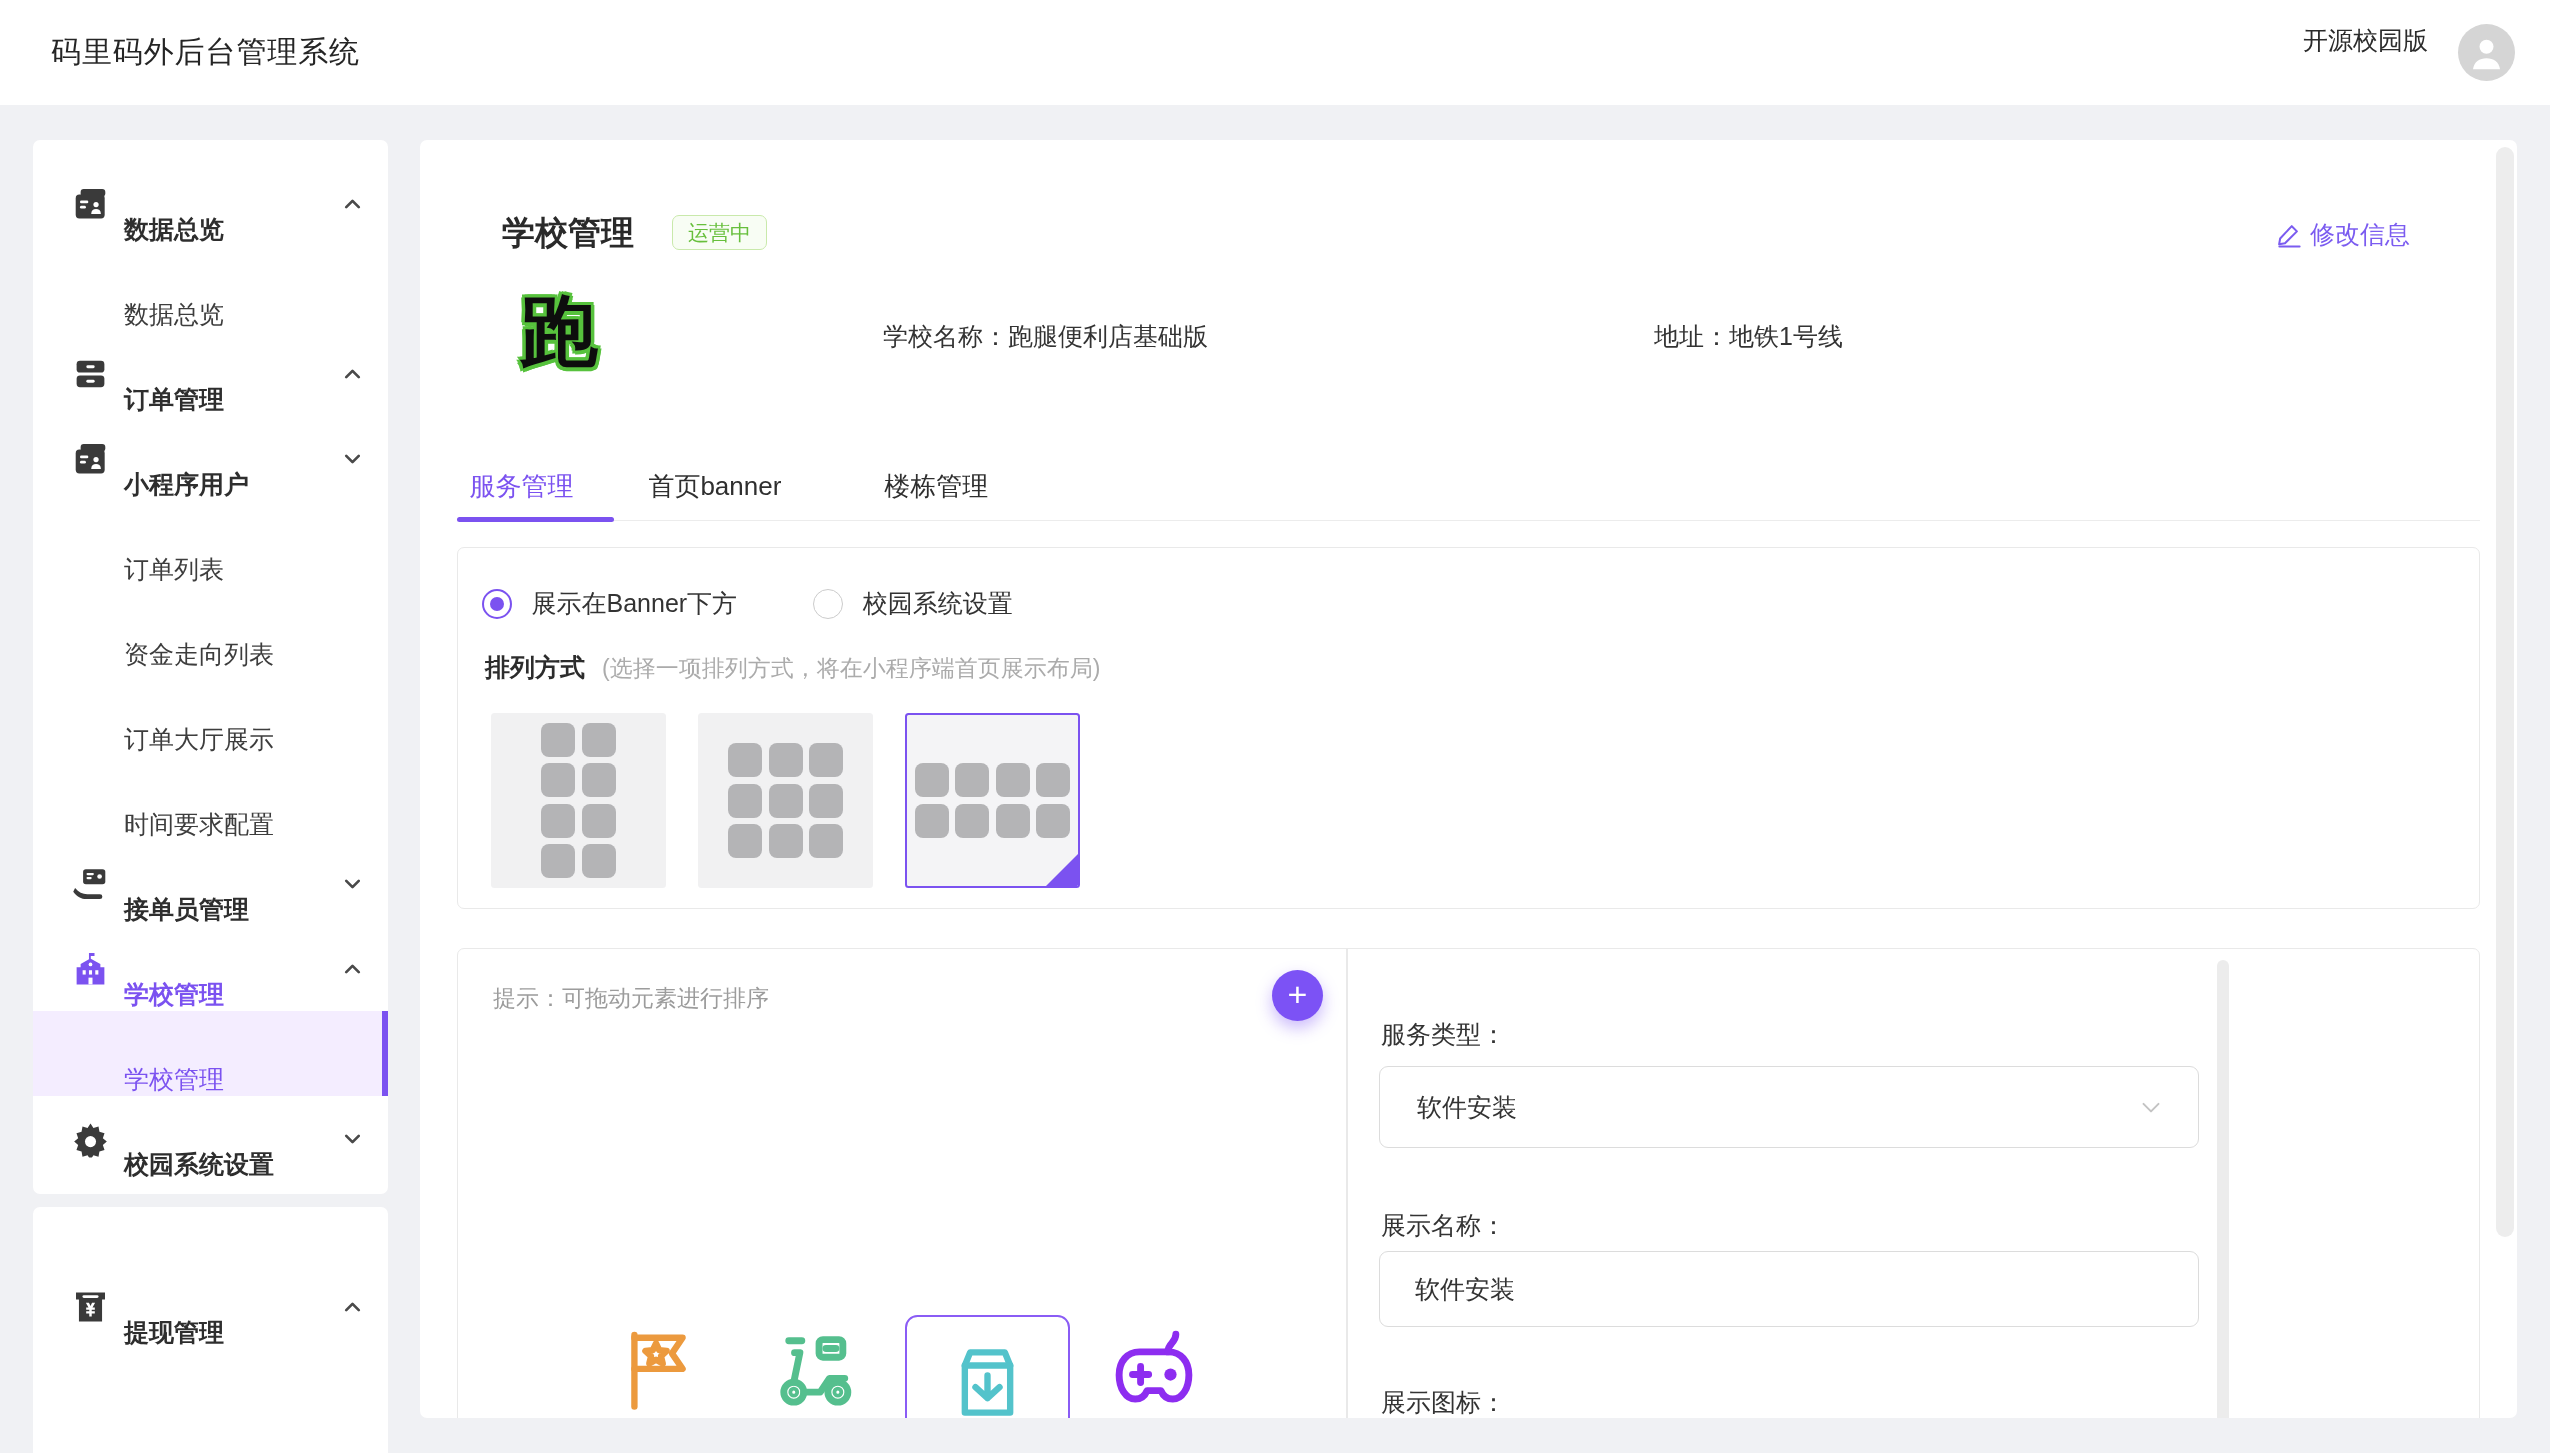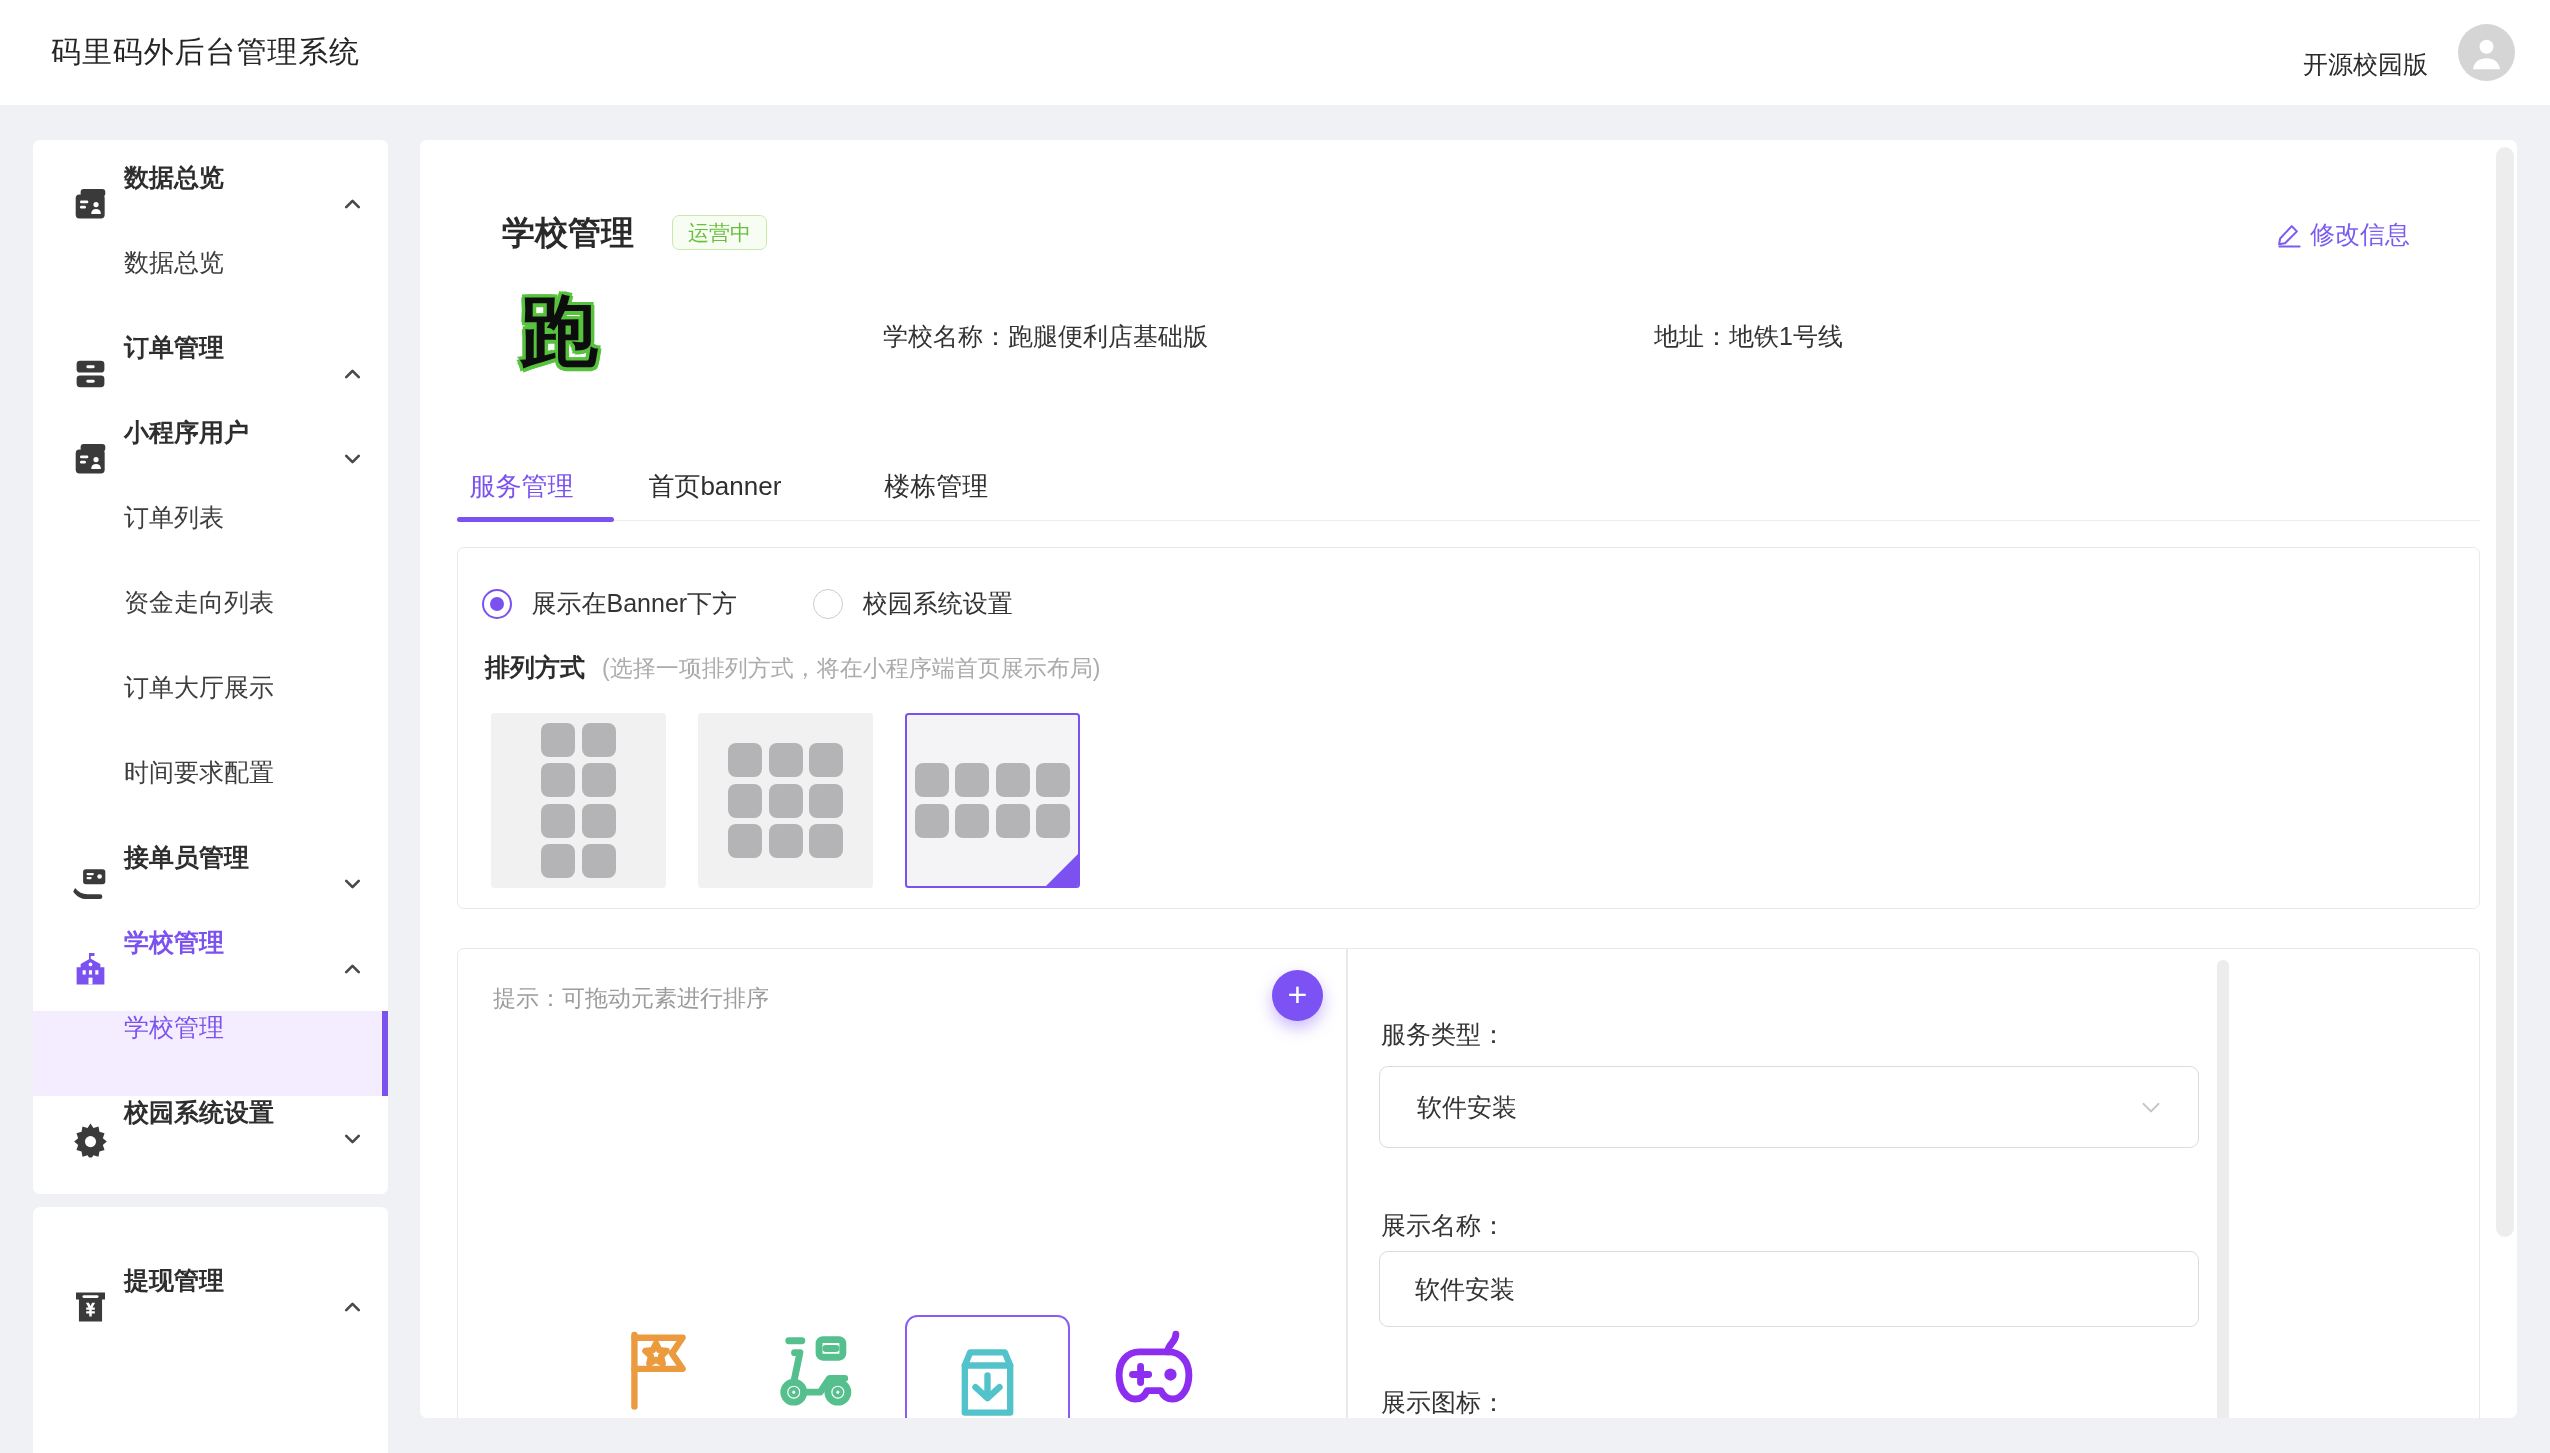--- a/index.html
+++ b/index.html
@@ -4,29 +4,29 @@
 <style>
   html,body{margin:0;padding:0}
   body{
     width:2550px;height:1454px;position:relative;overflow:hidden;
     background:#f0f1f4;font-family:"Liberation Sans","DejaVu Sans",sans-serif;color:#333;
   }
   
   .header{position:absolute;left:0;top:0;width:2550px;height:105px;background:#fff;
     display:flex;align-items:center;justify-content:space-between;box-sizing:border-box;padding:0 35px 0 51px;}
   .app-title{font-size:30px;font-weight:normal;color:#252525;letter-spacing:0.9px}
-  .hdr-right{display:flex;align-items:flex-end;gap:30px}
+  .hdr-right{display:flex;align-items:flex-start;gap:30px}
   .edition{font-size:25px;color:#2b2b2b;cursor:pointer}
   .avatar{width:57px;height:57px;border-radius:50%;background:#d5d5d5;display:flex;align-items:center;justify-content:center;overflow:hidden;cursor:pointer}
   .avatar svg{width:41px;height:41px}
   
   .side-card{position:absolute;left:33px;width:355px;background:#fff;border-radius:7px;box-sizing:border-box;overflow:hidden}
   #sidebar1{top:140px;height:1054px;padding-top:21px}
   #sidebar2{top:1207px;height:266px;padding-top:57px}
-  .menu-row{height:85px;display:flex;align-items:flex-start;position:relative;cursor:pointer;box-sizing:border-box;padding-left:91px}
+  .menu-row{height:85px;display:flex;align-items:flex-end;position:relative;cursor:pointer;box-sizing:border-box;padding-left:91px}
   .menu-row.group{font-weight:bold;font-size:25px;color:#2e2e2e}
   .menu-row.sub{font-size:25px;color:#3d3d3d}
   .menu-row .mi{position:absolute;left:39px;top:50%;transform:translateY(-50%);width:37px;height:37px;color:#3a3a3a}
   .menu-row.active{color:#7b52f0}
   .menu-row.active .mi{color:#7b52f0}
   .menu-row .mi svg{width:100%;height:100%}
   .menu-row .chev{position:absolute;right:23px;top:50%;transform:translateY(-50%);width:25px;height:25px;color:#4a4a4a}
   .menu-row .chev svg{width:100%;height:100%}
   .menu-row.selected{background:#f4edff;color:#7b52f0}
   .menu-row.selected::after{content:"";position:absolute;right:0;top:0;bottom:0;width:6.2px;background:#7b52f0}

